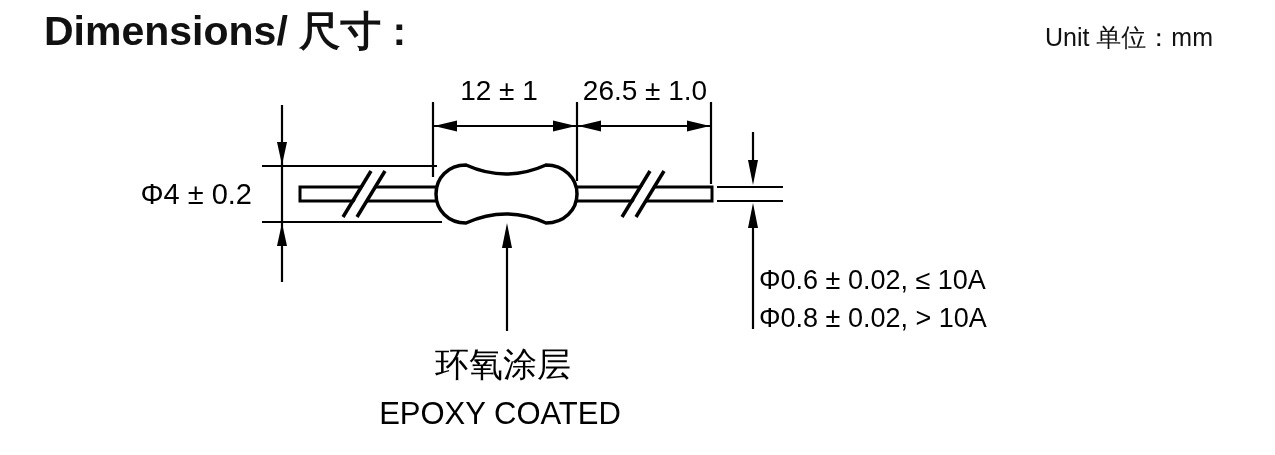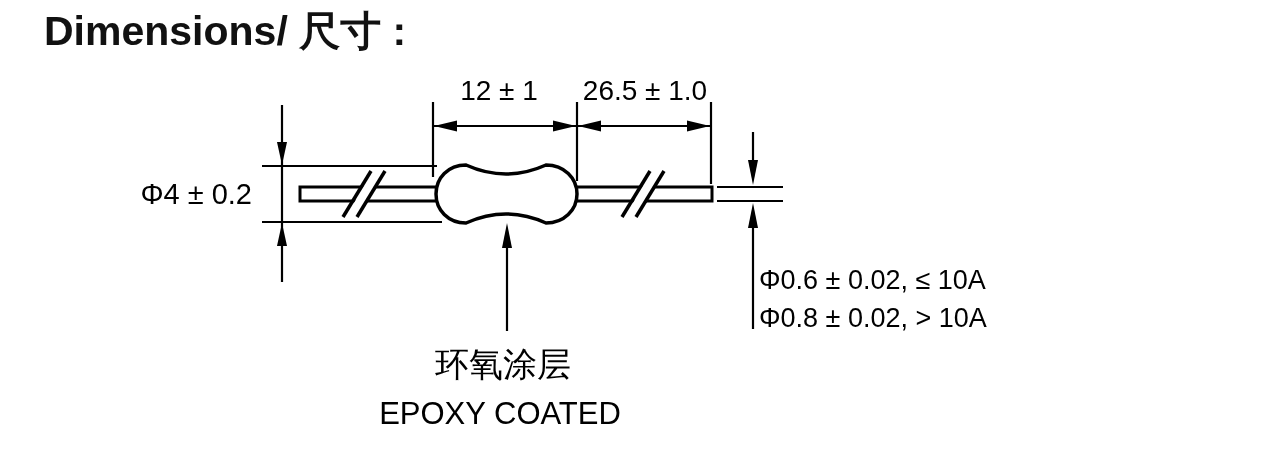--- a/index.html
+++ b/index.html
@@ -44,20 +44,21 @@
   svg.drawing text.serif {
     font-family: "Liberation Serif", "DejaVu Serif", serif;
   }
 </style>
 </head>
 <body>
 
 <div id="page">
 
   <div class="title">Dimensions/ 尺寸 :</div>
+  <div class="unit">Unit 单位：mm</div>
 
   <svg class="drawing" width="1275" height="455" viewBox="0 0 1275 455">
 
     <g stroke="#000" stroke-width="2.2">
       <line x1="262" y1="166" x2="437" y2="166"></line>
       <line x1="262" y1="222" x2="442" y2="222"></line>
     </g>
 
     <g>
       <line x1="282" y1="105" x2="282" y2="282" stroke="#000" stroke-width="2.2"></line>

